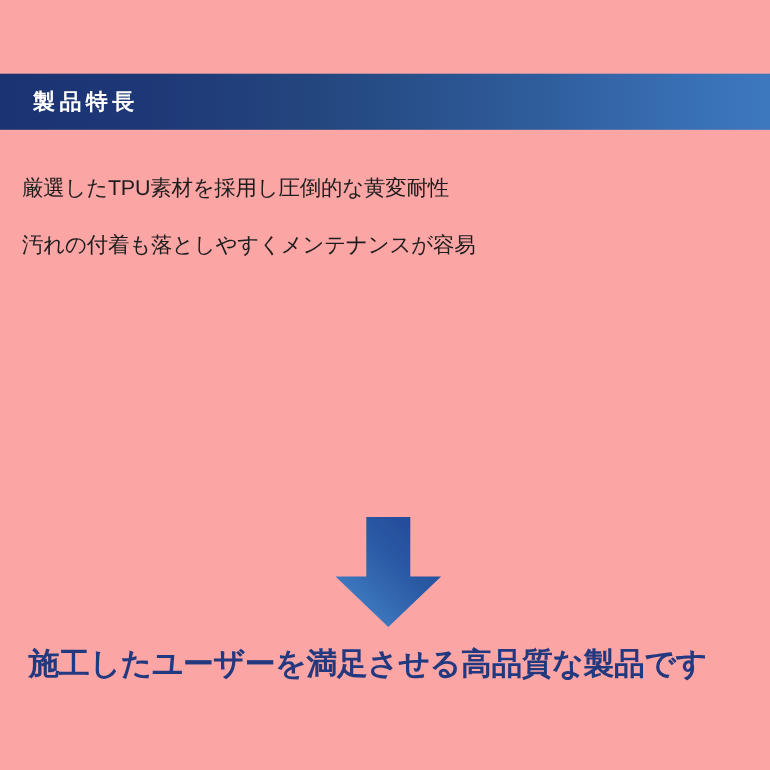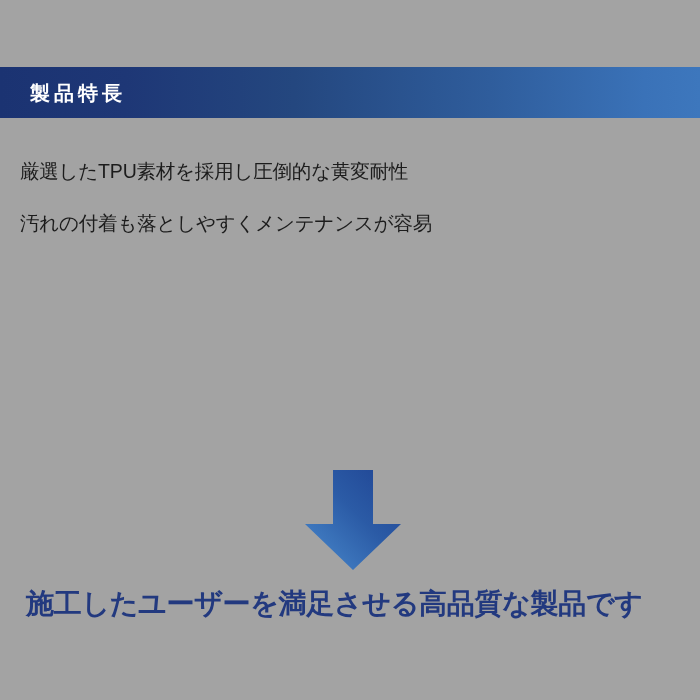--- a/index.html
+++ b/index.html
@@ -10,21 +10,21 @@
     width: 700px;
     height: 700px;
     background: #ffffff;
     font-family: "Liberation Sans", "DejaVu Sans", sans-serif;
     overflow: hidden;
   }
   .page {
     position: relative;
     width: 700px;
     height: 700px;
-    background: #a3a3a3;
+    background: #fca5a5;
   }
 
   
   .section-header {
     position: absolute;
     left: 0;
     top: 67px;
     width: 700px;
     height: 51px;
     background: linear-gradient(to right, #1b3372 0%, #1e3776 18%, #24477f 42%, #2f5d9c 70%, #3a72b8 92%, #3d77bd 100%);

